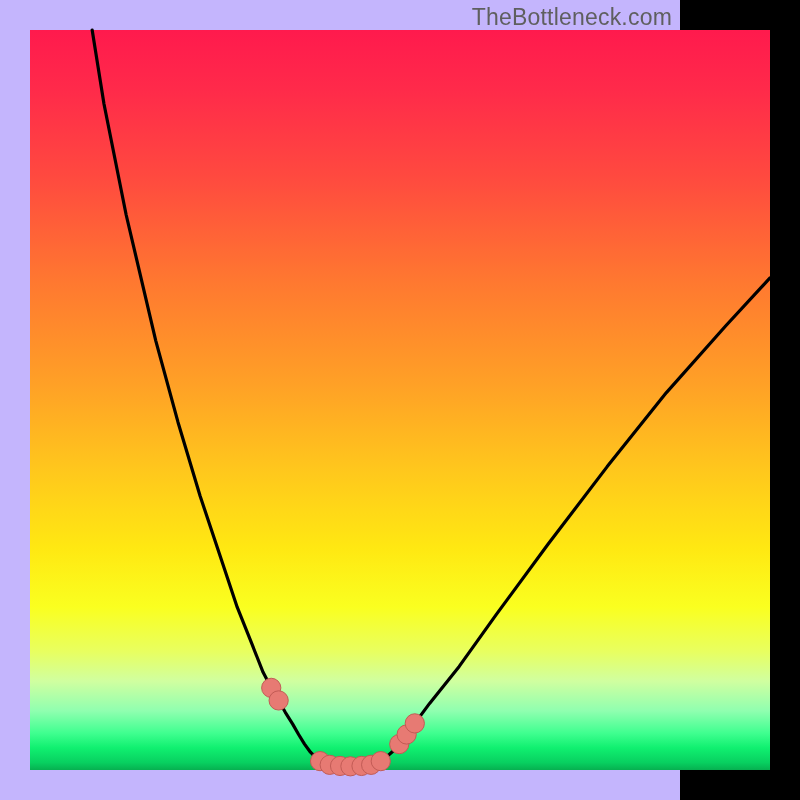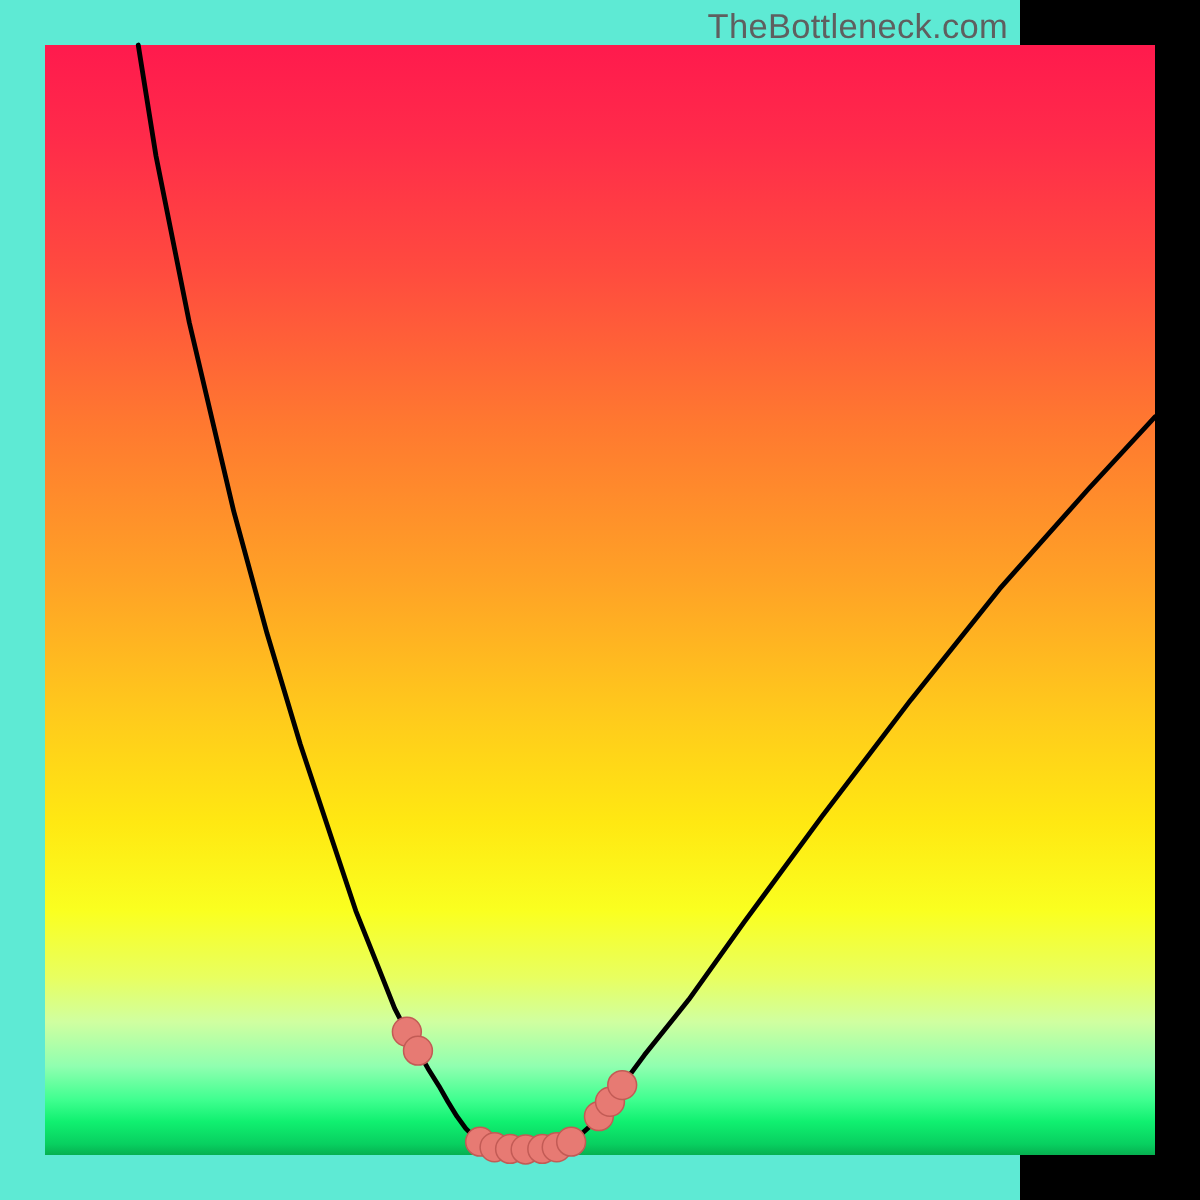--- a/index.html
+++ b/index.html
@@ -10,21 +10,21 @@
     overflow: hidden;
     background: #000;
     font-family: Arial, Helvetica, sans-serif;
   }
   .frame {
     position: absolute;
     top: 0;
     left: 0;
     width: 680px;
     height: 800px;
-    background: #5eead4;
+    background: #c4b5fd;
   }
   .plot-area {
     position: absolute;
     top: 30px;
     left: 30px;
     width: 740px;
     height: 740px;
     background: linear-gradient(
       to bottom,
       #ff1a4d 0%,

